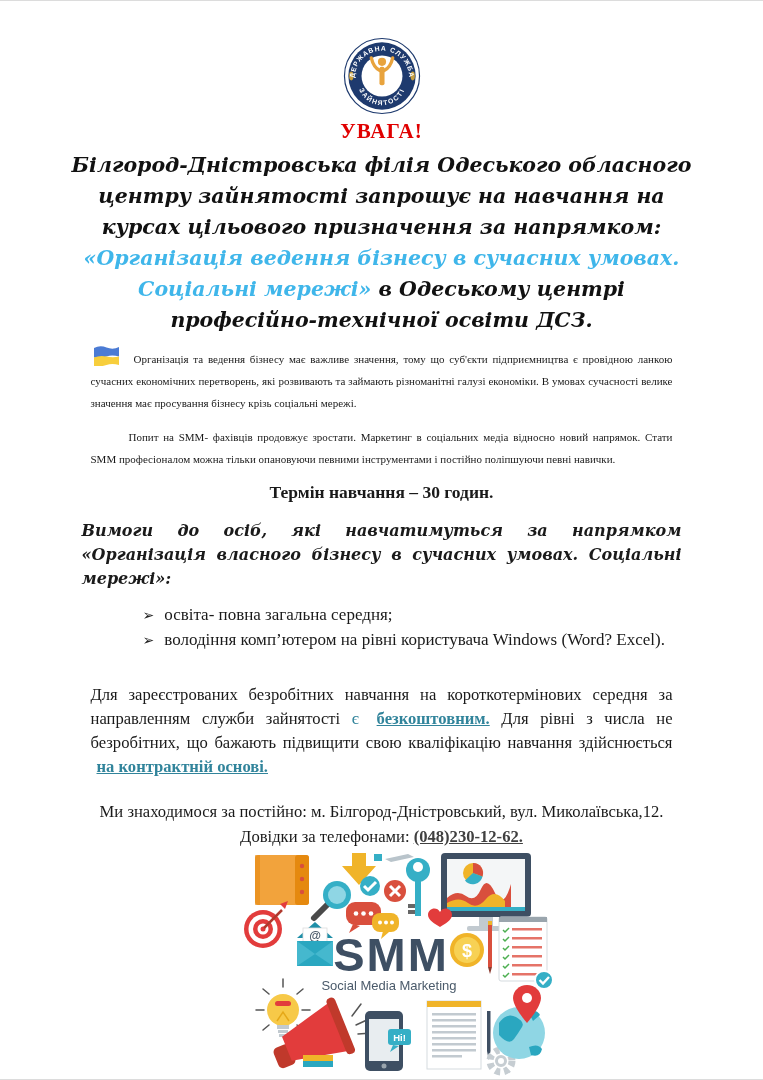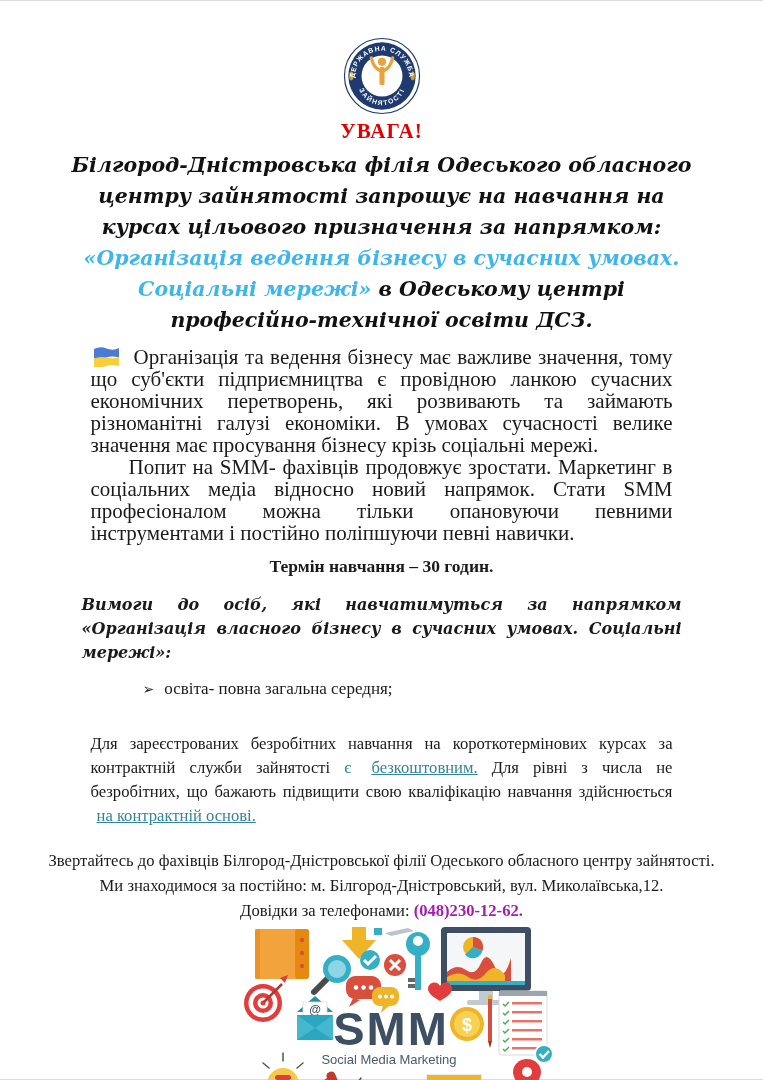--- a/index.html
+++ b/index.html
@@ -14,38 +14,38 @@
     letter-spacing:1px;font-family:"Liberation Serif", serif;
   }
   .heading{
     width:632px;margin:6px auto 0;text-align:center;
     font-family:"DejaVu Serif", serif;font-style:italic;font-weight:bold;
     font-size:20.5px;line-height:31px;color:#111;
   }
   .heading .course{color:#3FB6EA;}
   .bodytext{
     width:582px;margin:10px auto 0;text-align:justify;
-    font-size:21px;line-height:22px;
-  }
-  .para2{text-indent:38px;margin-top:0;}
+    font-size:11px;line-height:22px;
+  }
+  .para2{text-indent:38px;margin-top:12px;}
   .flag{display:inline-block;vertical-align:-3px;margin:0 14px 0 2px;}
   .term{text-align:center;font-weight:bold;font-size:17.5px;margin-top:12px;}
   .requirements{
     width:600px;margin:16px auto 0;text-align:justify;
     font-family:"DejaVu Serif", serif;font-style:italic;font-weight:bold;
     font-size:16px;line-height:24px;
   }
   .bullets{width:582px;margin:12px auto 0;font-size:17px;line-height:24px;}
   .bullet-item{padding-left:52px;}
   .bullet-marker{margin-right:10px;font-size:14px;color:#222;}
   .fee{width:582px;margin:30px auto 0;text-align:justify;font-size:16.6px;line-height:24px;}
-  .tlink{color:#31849B;font-weight:normal;text-decoration:underline;cursor:pointer;padding-left:6px;}
+  .tlink{color:#31849B;font-weight:bold;text-decoration:underline;cursor:pointer;padding-left:6px;}
   .teal{color:#31849B;}
   .contact{text-align:center;margin-top:20px;font-size:16.6px;line-height:25px;}
-  .phone{color:#a21caf;font-weight:bold;}
+  .phone{color:#404040;font-weight:bold;text-decoration:underline;}
   .illustration-wrap{text-align:center;margin-top:4px;}
   svg text{font-family:"Liberation Sans", sans-serif;}
 </style>
 </head>
 <body>
 
 <div class="page">
 
   <div class="logo-wrap">
     <svg width="78" height="78" viewBox="0 0 80 80">
@@ -87,28 +87,30 @@
   </div>
   <div class="bodytext para2">Попит на SMM- фахівців продовжує зростати. Маркетинг в соціальних медіа відносно новий напрямок. Стати SMM професіоналом можна тільки опановуючи певними інструментами і постійно поліпшуючи певні навички.</div>
 
   <div class="term">Термін навчання – 30 годин.</div>
 
   <div class="requirements">Вимоги до осіб, які навчатимуться за напрямком «Організація власного бізнесу в сучасних умовах. Соціальні мережі»:</div>
   <div class="bullets">
     <div class="bullet-item">
       <span class="bullet-marker">➢</span><span>освіта- повна загальна середня;</span>
     </div>
+    <div class="bullet-item">
+      <span class="bullet-marker">➢</span><span>володіння комп’ютером на рівні користувача Windows (Word? Excel).</span>
+    </div>
   </div>
 
   <div class="fee">
-    <span>Для зареєстрованих безробітних навчання на короткотермінових курсах за контрактній служби зайнятості </span><span class="teal">є </span><span class="tlink">безкоштовним.</span><span> Для рівні з числа не безробітних, що бажають підвищити свою кваліфікацію навчання здійснюється </span><span class="tlink">на контрактній основі.</span>
+    <span>Для зареєстрованих безробітних навчання на короткотермінових середня за направленням служби зайнятості </span><span class="teal">є </span><span class="tlink">безкоштовним.</span><span> Для рівні з числа не безробітних, що бажають підвищити свою кваліфікацію навчання здійснюється </span><span class="tlink">на контрактній основі.</span>
   </div>
 
   <div class="contact">
-    <div>Звертайтесь до фахівців Білгород-Дністровської філії Одеського обласного центру зайнятості.</div>
     <div>Ми знаходимося за постійно: м. Білгород-Дністровський, вул. Миколаївська,12.</div>
     <div>
       <span>Довідки за телефонами: </span><span class="phone">(048)230-12-62.</span>
     </div>
   </div>
 
   <div class="illustration-wrap">
     <svg width="342" height="230" viewBox="0 0 342 230">
       <defs>
         <path id="chk" d="M0,2 l2,2 4,-4" stroke="#4CAF50" stroke-width="1.5" fill="none"></path>

